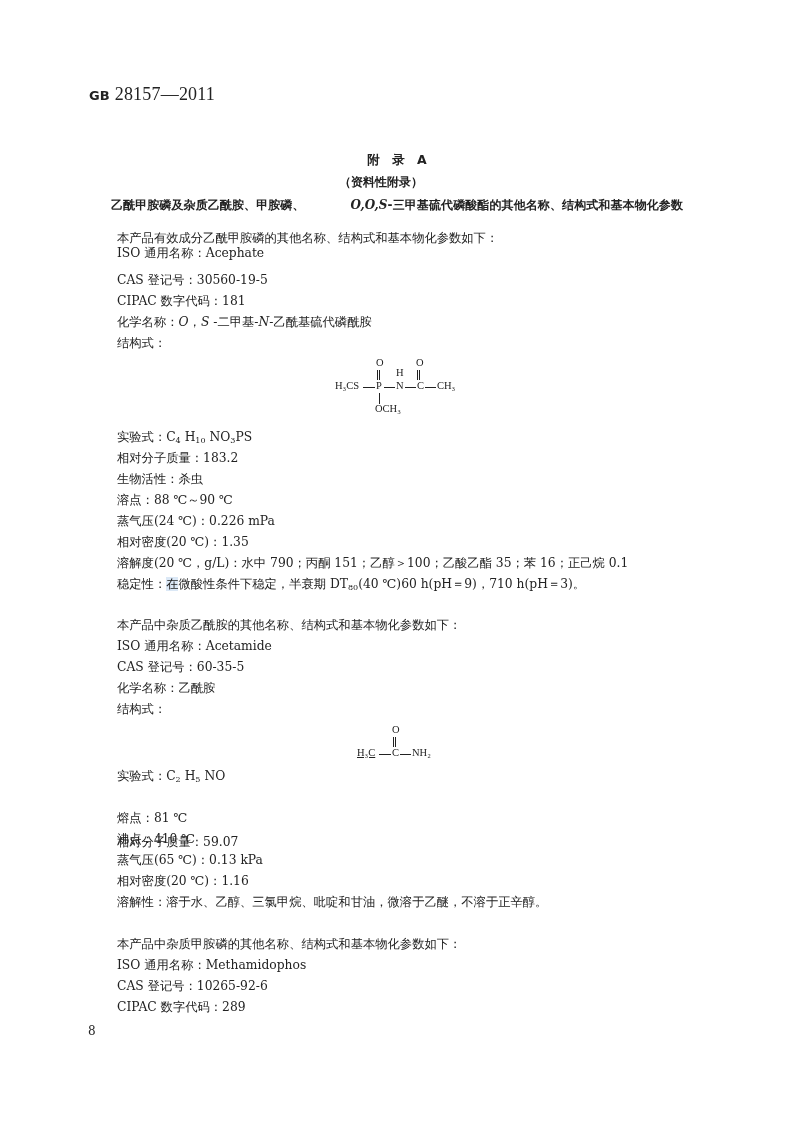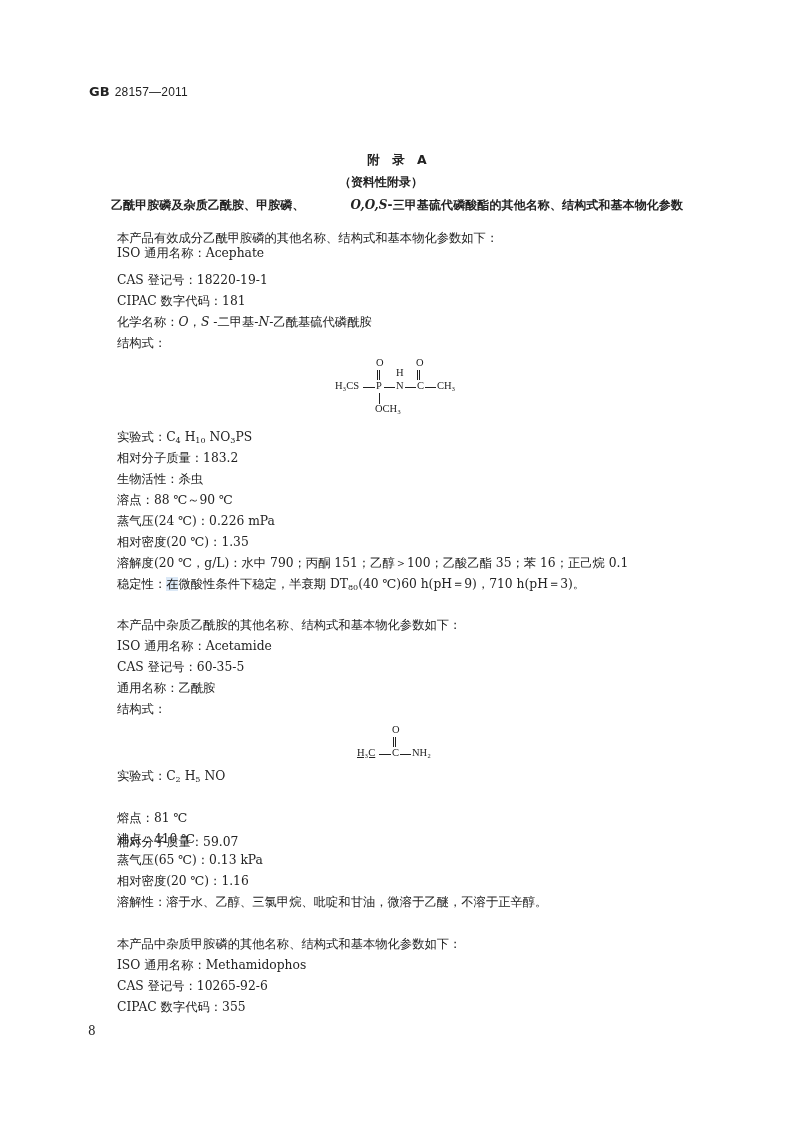--- a/index.html
+++ b/index.html
@@ -1,18 +1,18 @@
 <!DOCTYPE html>
 <html><head>
 <meta charset="utf-8">
 <style>
   html, body { margin: 0; padding: 0; background: #ffffff; }
   body { width: 794px; height: 1123px; position: relative; overflow: hidden; color: #222; font-family: "DejaVu Serif", "Liberation Serif", serif; }
   .std-code { position: absolute; left: 89px; top: 84px; font-family: "DejaVu Sans", "Liberation Sans", sans-serif; font-size: 13px; font-weight: bold; letter-spacing: 0.2px; }
-  .std-code .num { font-weight: normal; font-family: Liberation Sans, sans-serif; font-size: 12px; }
+  .std-code .num { font-weight: normal; font-family: Liberation Serif, serif; font-size: 18px; }
   .annex-title { position: absolute; left: 0; width: 794px; top: 152px; text-align: center; font-family: "DejaVu Sans", sans-serif; font-weight: bold; font-size: 12.5px; word-spacing: 8px; }
   .annex-type { position: absolute; left: 0; width: 762px; top: 174px; text-align: center; font-family: "DejaVu Sans", sans-serif; font-weight: bold; font-size: 12px; }
   .annex-heading { position: absolute; left: 0; width: 794px; top: 197px; text-align: center; font-family: "DejaVu Sans", sans-serif; font-weight: bold; font-size: 12px; letter-spacing: 0.1px; }
   .annex-heading i { font-family: "DejaVu Serif", serif; padding-left: 46px; }
   .line { position: absolute; left: 117px; font-size: 12.3px; white-space: nowrap; line-height: 16px; }
   .line i { font-style: italic; }
   sub { font-size: 8px; vertical-align: -2px; line-height: 0; }
   .struct { position: absolute; font-family: "Liberation Serif", "DejaVu Serif", serif; font-size: 10.5px; color: #222; }
   .struct .t { position: absolute; white-space: nowrap; }
   .bond-h { position: absolute; height: 1px; background: #222; }
@@ -30,21 +30,21 @@
 </div>
 
 <div class="annex-title">附 录 A</div>
 <div class="annex-type">（资料性附录）</div>
 <div class="annex-heading">
   <span>乙酰甲胺磷及杂质乙酰胺、甲胺磷、</span><i>O,O,S</i><span>-三甲基硫代磷酸酯的其他名称、结构式和基本物化参数</span>
 </div>
 
 <div class="line" style="top:230px">本产品有效成分乙酰甲胺磷的其他名称、结构式和基本物化参数如下：</div>
 <div class="line" style="top:245px">ISO 通用名称：Acephate</div>
-<div class="line" style="top:272px">CAS 登记号：18220-19-1</div>
+<div class="line" style="top:272px">CAS 登记号：30560-19-5</div>
 <div class="line" style="top:293px">CIPAC 数字代码：181</div>
 <div class="line" style="top:314px">
   <span>化学名称：</span><i>O</i><span>，</span><i>S</i><span> -二甲基-</span><i>N</i><span>-乙酰基硫代磷酰胺</span>
 </div>
 <div class="line" style="top:335px">结构式：</div>
 
 <div class="struct" style="left:330px; top:355px; width:140px; height:65px;">
   <span class="t" style="left:46px; top:2px;">O</span>
   <span class="t" style="left:86px; top:2px;">O</span>
   <div class="bond-dbl" style="left:47px; top:15px; height:10px;"></div>
@@ -72,21 +72,21 @@
 <div class="line" style="top:513px">蒸气压(24 ℃)：0.226 mPa</div>
 <div class="line" style="top:534px">相对密度(20 ℃)：1.35</div>
 <div class="line" style="top:555px">溶解度(20 ℃，g/L)：水中 790；丙酮 151；乙醇＞100；乙酸乙酯 35；苯 16；正己烷 0.1</div>
 <div class="line" style="top:576px">
   <span>稳定性：</span><span class="sel">在</span><span>微酸性条件下稳定，半衰期 DT</span><sub>80</sub><span>(40 ℃)60 h(pH＝9)，710 h(pH＝3)。</span>
 </div>
 
 <div class="line" style="top:617px">本产品中杂质乙酰胺的其他名称、结构式和基本物化参数如下：</div>
 <div class="line" style="top:638px">ISO 通用名称：Acetamide</div>
 <div class="line" style="top:659px">CAS 登记号：60-35-5</div>
-<div class="line" style="top:680px">通用名称：乙酰胺</div>
+<div class="line" style="top:680px">化学名称：乙酰胺</div>
 <div class="line" style="top:701px">结构式：</div>
 
 <div class="struct" style="left:355px; top:722px; width:90px; height:40px;">
   <span class="t" style="left:37px; top:2px;">O</span>
   <div class="bond-dbl" style="left:38px; top:15px; height:10px;"></div>
   <span class="t" style="left:2px; top:25px;text-decoration:underline;">H₃C</span>
   <div class="bond-h" style="left:24px; top:32px; width:12px;"></div>
   <span class="t" style="left:37px; top:25px;">C</span>
   <div class="bond-h" style="left:45px; top:32px; width:11px;"></div>
   <span class="t" style="left:57px; top:25px;">NH₂</span>
@@ -98,15 +98,15 @@
 <div class="line" style="top:834px">相对分子质量：59.07</div>
 <div class="line" style="top:810px">熔点：81 ℃</div>
 <div class="line" style="top:831px">沸点：410 ℃</div>
 <div class="line" style="top:852px">蒸气压(65 ℃)：0.13 kPa</div>
 <div class="line" style="top:873px">相对密度(20 ℃)：1.16</div>
 <div class="line" style="top:894px">溶解性：溶于水、乙醇、三氯甲烷、吡啶和甘油，微溶于乙醚，不溶于正辛醇。</div>
 
 <div class="line" style="top:936px">本产品中杂质甲胺磷的其他名称、结构式和基本物化参数如下：</div>
 <div class="line" style="top:957px">ISO 通用名称：Methamidophos</div>
 <div class="line" style="top:978px">CAS 登记号：10265-92-6</div>
-<div class="line" style="top:999px">CIPAC 数字代码：355</div>
+<div class="line" style="top:999px">CIPAC 数字代码：289</div>
 
 <div class="page-num">8</div>
 
 </body></html>

